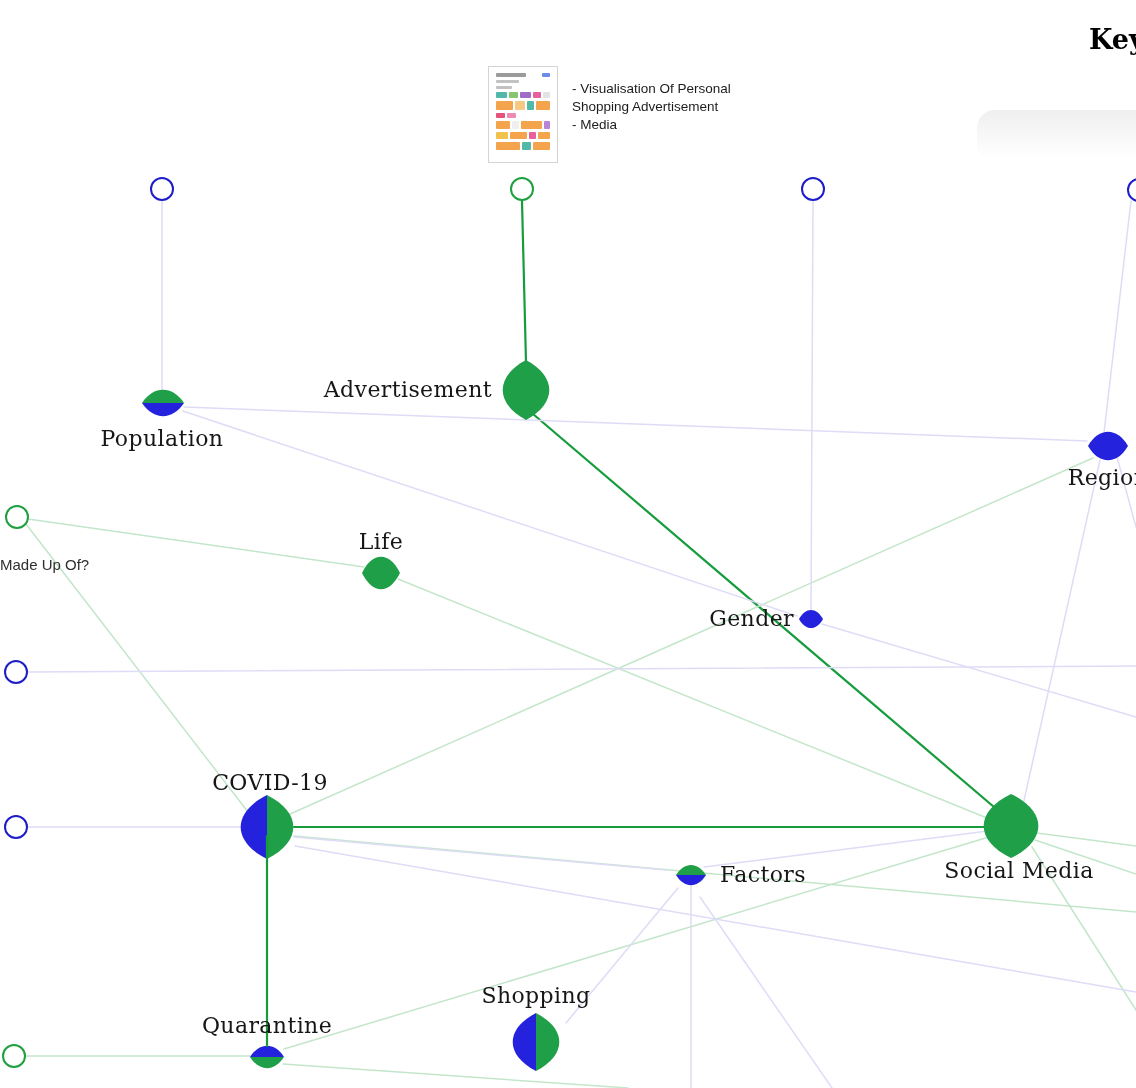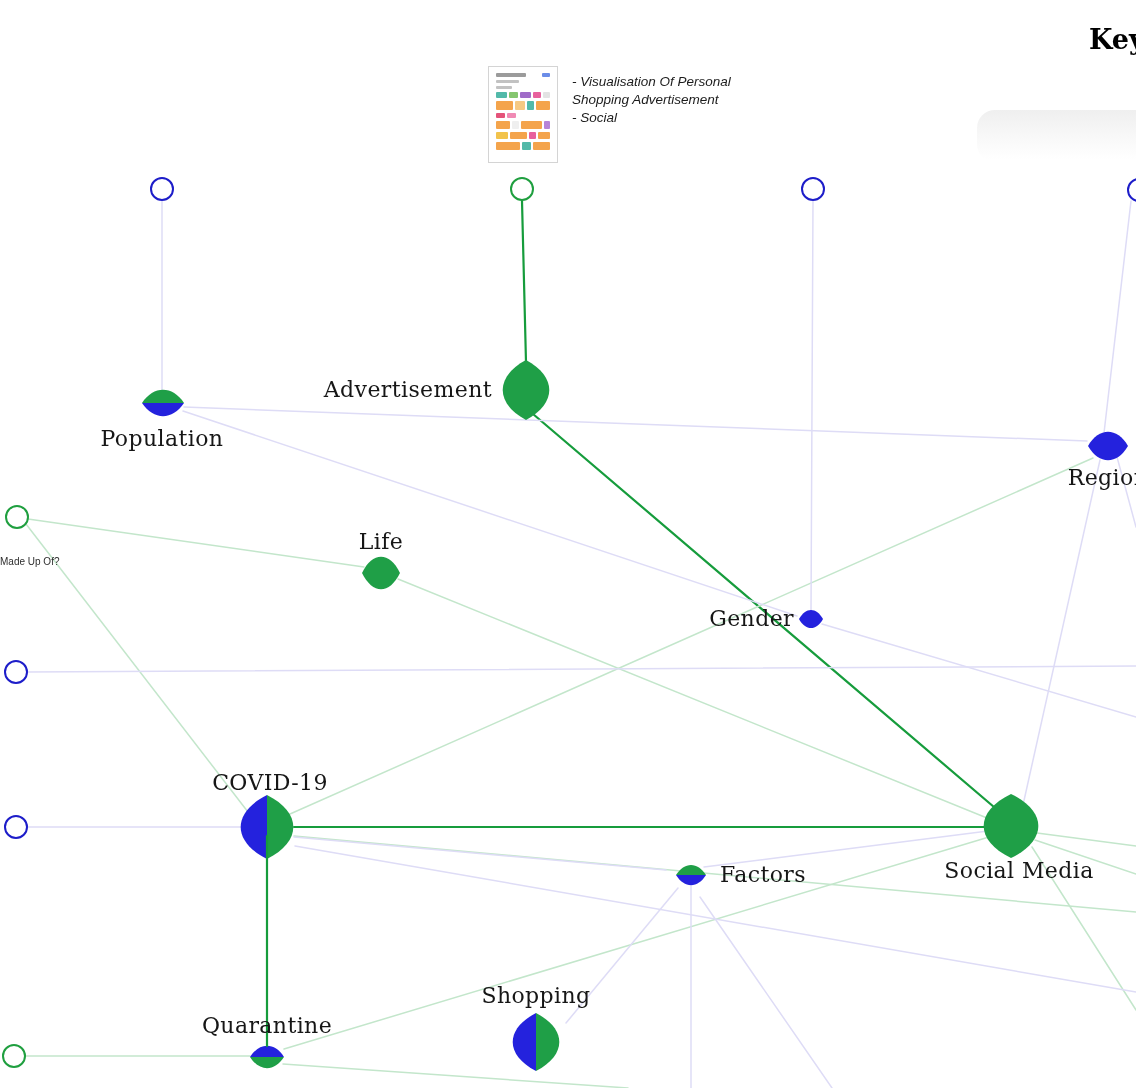--- a/index.html
+++ b/index.html
@@ -24,27 +24,27 @@
     background:linear-gradient(180deg,#efefef 0%,#f7f7f7 45%,#ffffff 95%);
   }
   .thumb{
     position:absolute;left:488px;top:66px;width:70px;height:97px;
     background:#ffffff;border:1px solid #d4d4d4;box-sizing:border-box;
     padding:6px 7px;display:flex;flex-direction:column;gap:3px;
   }
   .thumb-row{display:flex;gap:2px;}
   .thumb-seg{height:100%;border-radius:1px;}
   .attribution{
-    position:absolute;left:572px;top:73px;
-    font-size:13.5px;line-height:18px;color:#1c1c1c;font-style:italic;
+    position:absolute;left:572px;top:80px;
+    font-size:13.5px;line-height:18px;color:#1c1c1c;
   }
   .attribution span{display:block;white-space:nowrap;}
   .edge-type-label{
     position:absolute;left:0px;top:556px;
-    font-size:10px;color:#2e2e2e;white-space:nowrap;
+    font-size:15px;color:#2e2e2e;white-space:nowrap;
   }
 </style>
 </head>
 <body>
 
 <div id="stage">
   <svg id="graph" width="1136" height="1088">
       <defs>
         <clipPath id="clip-population-0">
           <rect x="140" y="388" width="46" height="15"></rect>
@@ -194,17 +194,17 @@
       <div class="thumb-row" style="height: 8px;">
         <div class="thumb-seg" style="background: rgb(244, 164, 76); flex-grow: 2.6;"></div>
         <div class="thumb-seg" style="background: rgb(82, 185, 169); flex-grow: 1;"></div>
         <div class="thumb-seg" style="background: rgb(244, 164, 76); flex-grow: 1.8;"></div>
       </div>
     </div>
 
   <div class="attribution">
     <span>- Visualisation Of Personal</span>
     <span>Shopping Advertisement</span>
-    <span>- Social</span>
+    <span>- Media</span>
   </div>
 
   <div class="edge-type-label">Made Up Of?</div>
 </div>
 
 </body></html>

